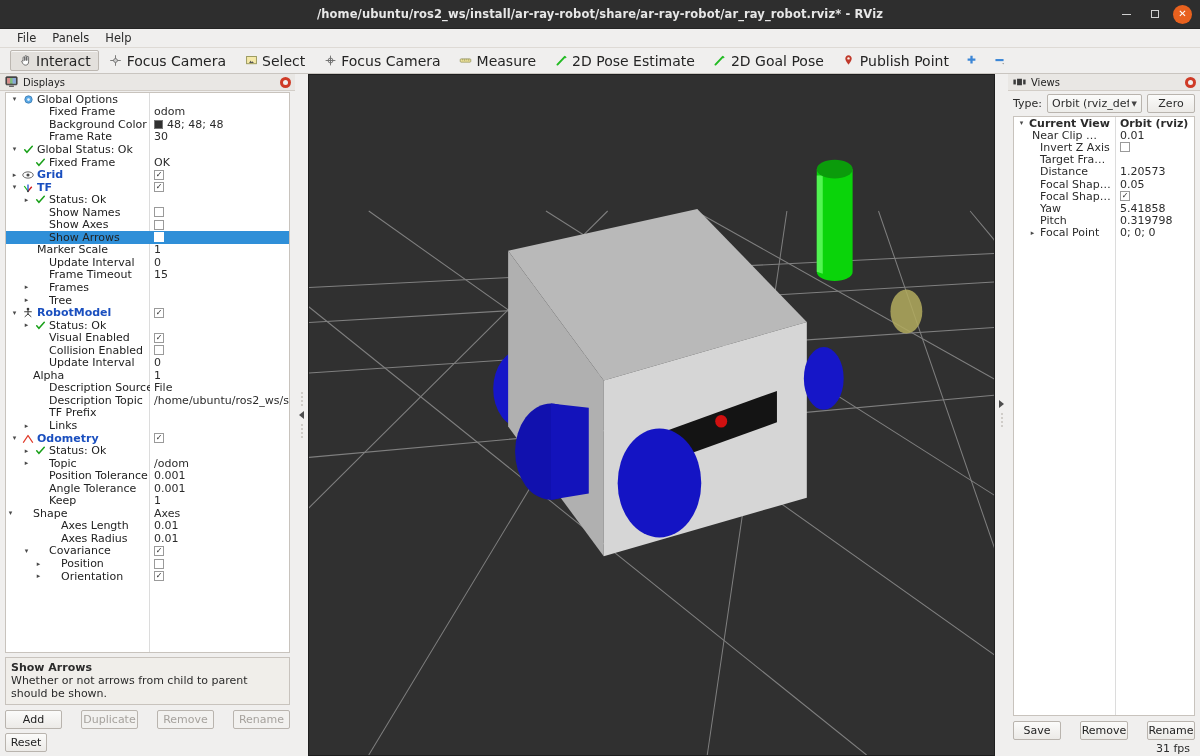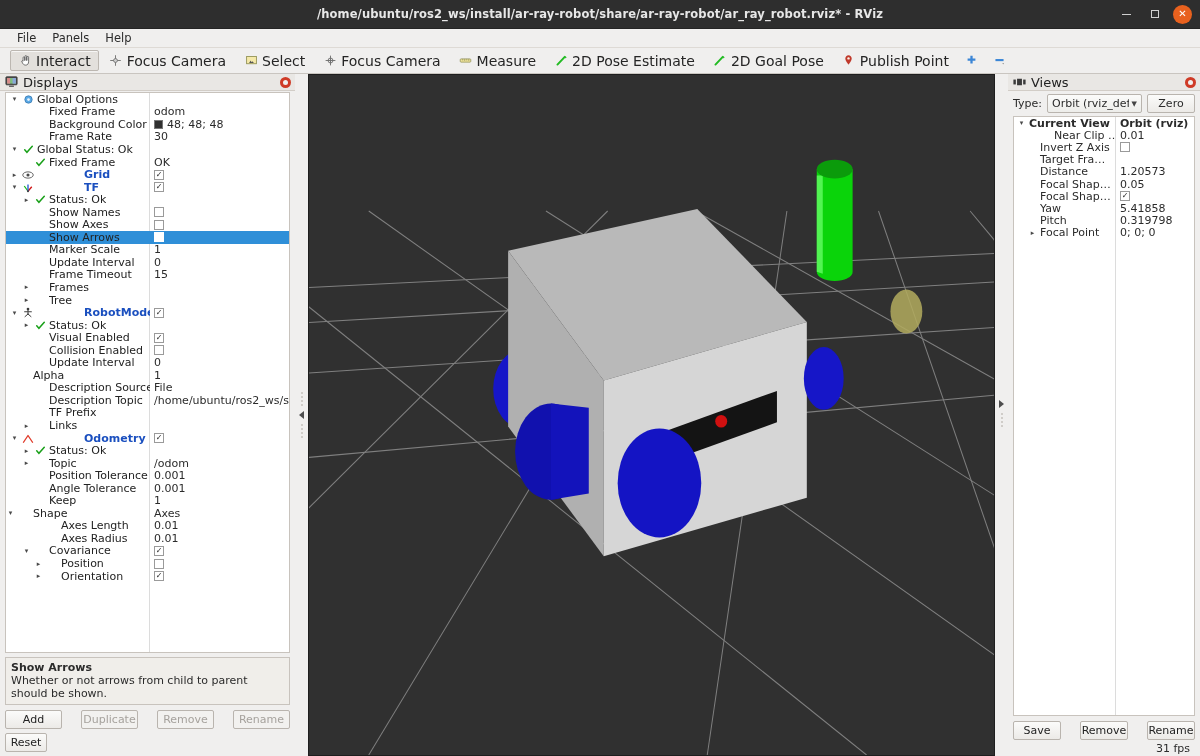--- a/index.html
+++ b/index.html
@@ -101,21 +101,21 @@
     background: #f0efee;
   }
   .dockhdr {
     height: 17px; min-height: 17px;
     background: #e9e7e4;
     display: flex; align-items: center;
     padding: 0 4px 0 5px;
     border-bottom: 1px solid #d2cdc7;
     gap: 5px;
   }
-  .dockhdr .dtitle { font-size: 13px; color: #222; }
+  .dockhdr .dtitle { font-size: 10px; color: #222; }
   .dockhdr .dclose {
     margin-left: auto; width: 11px; height: 11px; border-radius: 50%;
     background: #cf3b27; display: flex; align-items: center; justify-content: center;
   }
   .dockhdr .dclose::after {
     content:""; width:5px; height:5px; border-radius:50%; background:#f0efee;
   }
   .tree {
     flex: 1; overflow: hidden;
     background: #ffffff;
@@ -140,21 +140,21 @@
   .row .valcell {
     flex: 1; padding-left: 4px; display:flex; align-items:center; gap:4px; overflow:hidden;
   }
   .arrow {
     width: 9px; height: 9px; display:flex; align-items:center; justify-content:center;
     color: #4a4a4a; font-size: 7px; flex: 0 0 9px;
   }
   .arrow.blank { visibility: hidden; }
   .nicon { width: 12px; height: 11px; display:flex; align-items:center; justify-content:center; flex:0 0 12px;}
   .lbl { overflow: hidden; text-overflow: clip; }
-  .lbl.blue { color: #1a4fbf; font-weight: bold; margin-left: 47px; }
+  .lbl.blue { color: #1a4fbf; font-weight: bold; }
   .lbl.ok { color: #222; }
   .chk {
     width: 10px; height: 10px; border: 1px solid #9a9a9a; background: #fff;
     display: inline-flex; align-items: center; justify-content: center;
     font-size: 8px; color: #1f1f1f; line-height: 1;
   }
   .row.sel .chk { border-color:#fff; }
   .swatch {
     width: 9px; height: 9px; background: #303030; border: 1px solid #777; display: inline-block;
   }
@@ -537,21 +537,21 @@
               <span class="namecell" style="padding-left:16px">
                 <span class="arrow blank"></span>
                 <span class="nicon"></span>
                 <span class="lbl ok">Show Arrows</span>
               </span>
               <span class="valcell">
                 <span class="chk"></span>
               </span>
             </div>
             <div class="row">
-              <span class="namecell" style="padding-left:16px">
+              <span class="namecell" style="padding-left:4px">
                 <span class="arrow blank"></span>
                 <span class="nicon"></span>
                 <span class="lbl ok">Marker Scale</span>
               </span>
               <span class="valcell">
                 <span>1</span>
               </span>
             </div>
             <div class="row">
               <span class="namecell" style="padding-left:16px">
@@ -960,21 +960,21 @@
             <div class="vrow hdr">
               <span class="vn" style="padding-left:3px">
                 <span class="arrow">▾</span>
                 <span>Current View</span>
               </span>
               <span class="vv">
                 <span>Orbit (rviz)</span>
               </span>
             </div>
             <div class="vrow">
-              <span class="vn" style="padding-left:28px">
+              <span class="vn" style="padding-left:6px">
                 <span class="arrow blank"></span>
                 <span>Near Clip …</span>
               </span>
               <span class="vv">
                 <span>0.01</span>
               </span>
             </div>
             <div class="vrow">
               <span class="vn" style="padding-left:14px">
                 <span class="arrow blank"></span>

